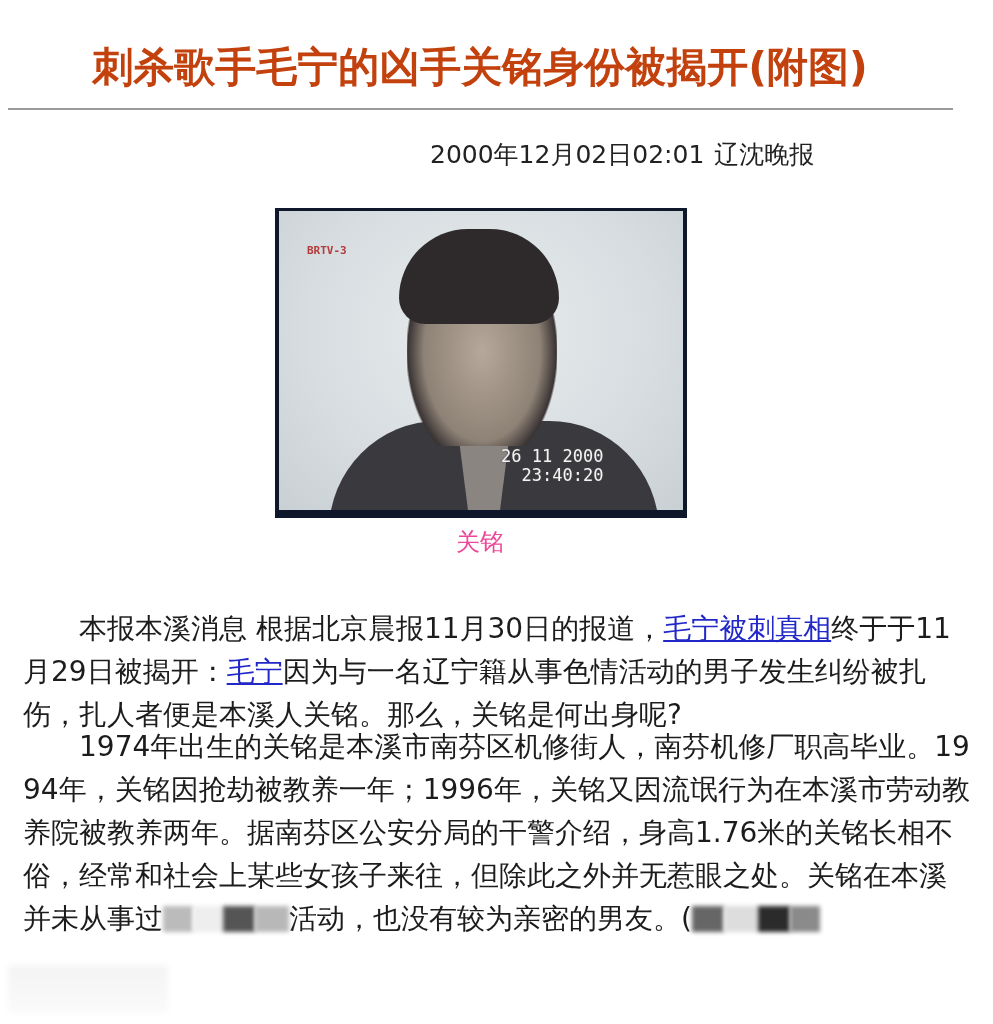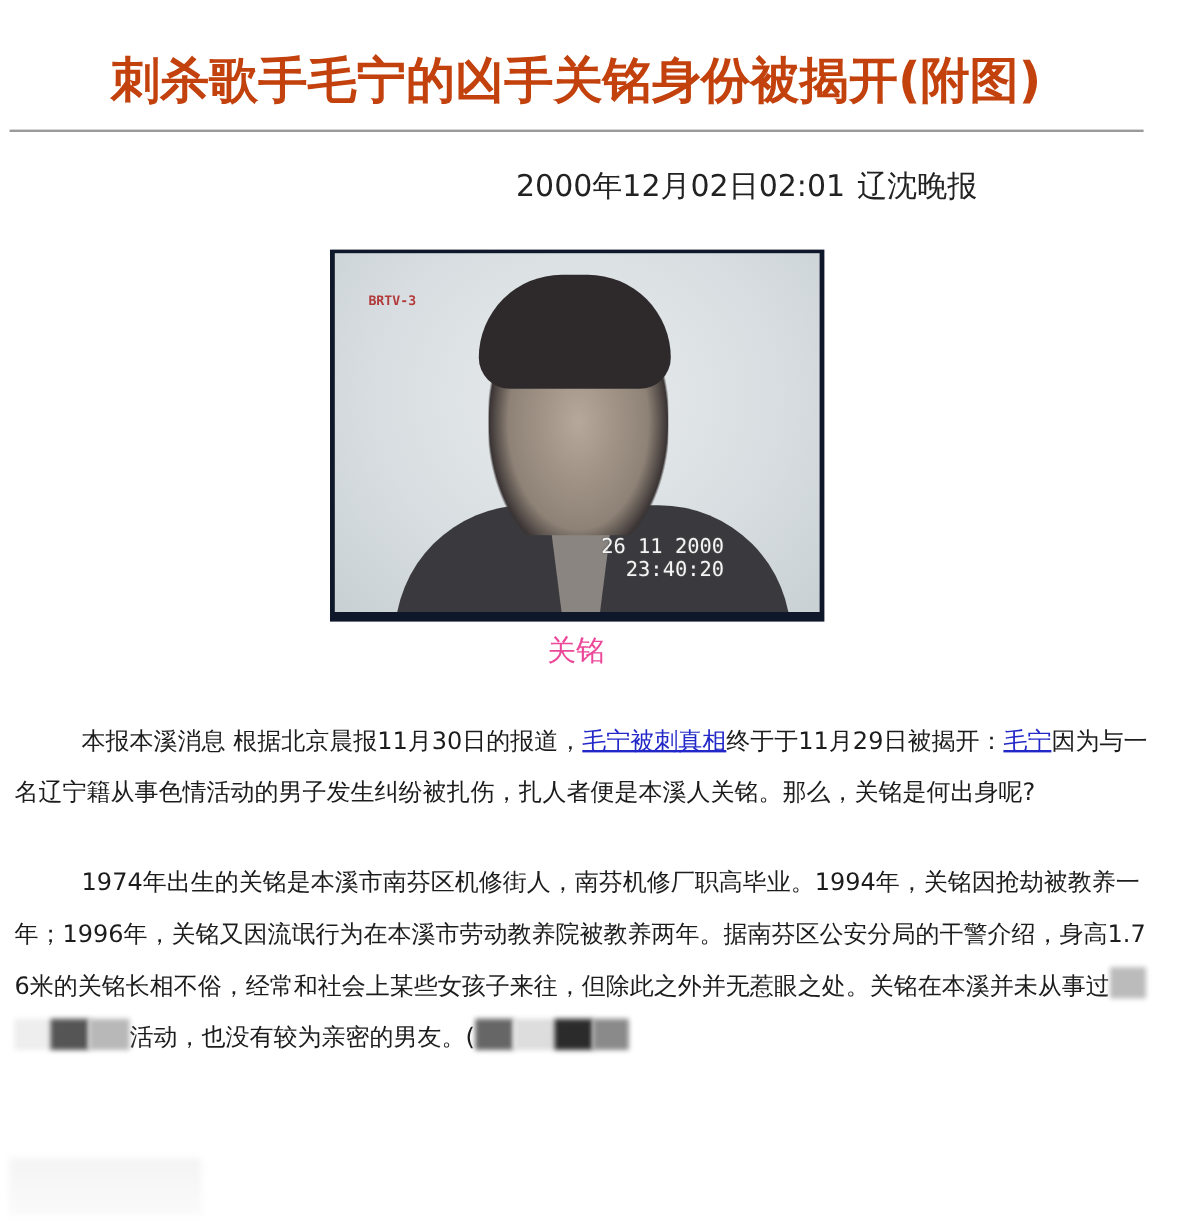--- a/index.html
+++ b/index.html
@@ -21,22 +21,22 @@
   .photo .body { position:absolute; left:50px; top:210px; width:330px; height:110px;
                  border-radius:120px 120px 0 0; background:#3a3a3e; }
   .photo .collar { position:absolute; left:170px; top:205px; width:70px; height:110px; background:#8a8580;
                    clip-path: polygon(10% 0, 90% 0, 70% 100%, 30% 100%); }
   .photo .logo { position:absolute; left:28px; top:33px; font-size:11px; color:#b23a3a;
                  font-family:"DejaVu Sans Mono", monospace; font-weight:bold; }
   .photo .stamp { position:absolute; left:222px; top:236px; font-family:"DejaVu Sans Mono", monospace;
                   font-size:17px; color:#f4f4f4; line-height:19px; text-align:right;
                   text-shadow:0 0 2px #555; white-space:pre; }
   .caption { position:absolute; left:0; width:960px; top:526px; text-align:center; font-size:24px; color:#ec4899; }
-  .para { position:absolute; left:8px; width:950px; font-size:20px; line-height:43px; color:#1c1c1c;
-          text-indent:56px; margin:4px; word-break:break-all; }
+  .para { position:absolute; left:8px; width:950px; font-size:28px; line-height:43px; color:#1c1c1c;
+          text-indent:56px; margin:15px; word-break:break-all; }
   .p1 { top:592px; }
   .p2 { top:710px; }
   a.link { color:#2227c8; text-decoration:underline; }
   .blur { display:inline-block; height:26px; vertical-align:-4px; filter:blur(2px); }
   .b1 { width:30px; background:#bbbbbb; }
   .b2 { width:30px; background:#eeeeee; }
   .b3 { width:32px; background:#555555; }
   .b4 { width:34px; background:#b8b8b8; }
   .b5 { width:32px; background:#666; }
   .b6 { width:34px; background:#dddddd; }

